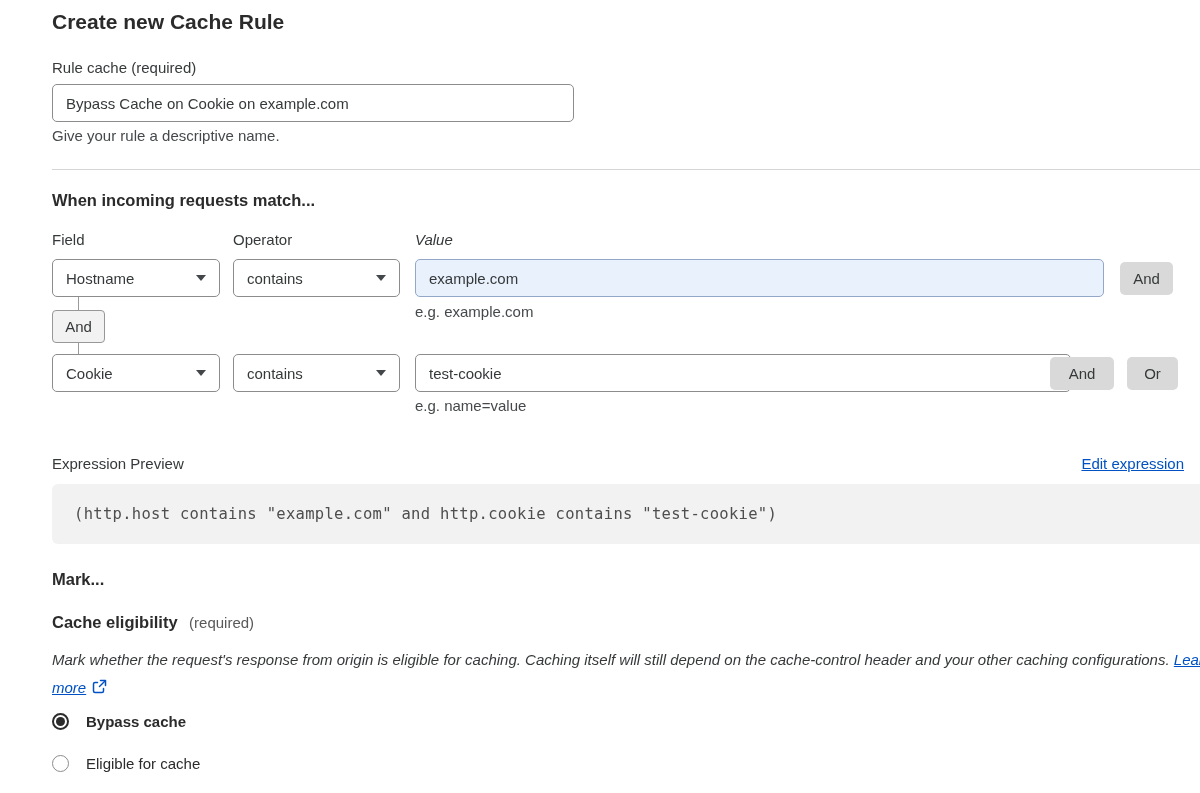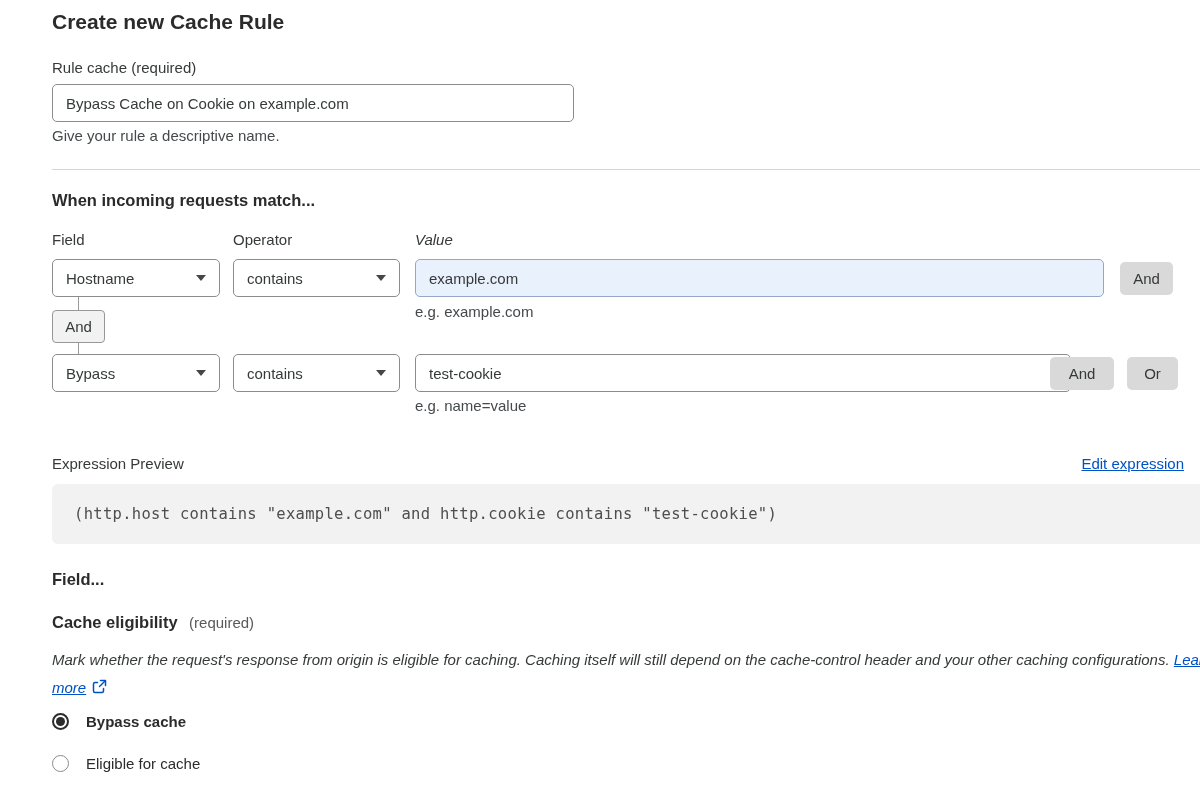--- a/index.html
+++ b/index.html
@@ -168,21 +168,21 @@
     <line x1="3" y1="3" x2="15" y2="15" stroke="#36393a" stroke-width="1.4"></line>
     <line x1="15" y1="3" x2="3" y2="15" stroke="#36393a" stroke-width="1.4"></line>
   </svg>
 </div>
 <div class="abs helper-text" style="left:373px; top:303px;">e.g. example.com</div>
 
 <div class="abs connector-line" style="left:36px; top:297px; height:58px;"></div>
 <div class="abs connector-btn" style="left:10px; top:310px;">And</div>
 
 <div class="abs fake-select" style="left:10px; top:354px; width:168px;">
-  <span>Bypass</span>
+  <span>Cookie</span>
   <span class="caret"></span>
 </div>
 <div class="abs fake-select" style="left:191px; top:354px; width:167px;">
   <span>contains</span>
   <span class="caret"></span>
 </div>
 <input class="abs text-input" style="left: 373px; top: 354px; width: 656px;" type="text" value="test-cookie">
 <button class="abs gray-btn" style="left:1008px; top:357px; width:64px;">And</button>
 <button class="abs gray-btn" style="left:1085px; top:357px; width:51px;">Or</button>
 <div class="abs remove-x" style="left:1154px; top:363px;">
@@ -192,21 +192,21 @@
   </svg>
 </div>
 <div class="abs helper-text" style="left:373px; top:397px;">e.g. name=value</div>
 
 <div class="abs field-label" style="left:10px; top:455px;">Expression Preview</div>
 <a class="abs link" style="top:455px; right:16px;">Edit expression</a>
 <div class="abs code-block" style="left:10px; top:484px; width:1174px; height:60px;">
   <code>(http.host contains "example.com" and http.cookie contains "test-cookie")</code>
 </div>
 
-<div class="abs section-heading" style="left:10px; top:570px;">Field...</div>
+<div class="abs section-heading" style="left:10px; top:570px;">Mark...</div>
 
 <div class="abs" style="left:10px; top:613px;">
   <span class="section-heading">Cache eligibility</span>
   <span class="required-note" style="margin-left:7px;">(required)</span>
 </div>
 
 <div class="abs para" style="left:10px; top:646px; width:1162px;">
   <span>Mark whether the request's response from origin is eligible for caching. Caching itself will still depend on the cache-control header and your other caching configurations.</span>
   <a class="link">Learn more</a><span class="ext-icon"><svg width="16" height="16" viewBox="0 0 16 16" fill="none">
       <path d="M6.5 3.5 H4 C2.9 3.5 2.5 4 2.5 5 v7 c0 1 .5 1.5 1.5 1.5 h7 c1 0 1.5-.5 1.5-1.5 V9.5" stroke="#0051c3" stroke-width="1.5" stroke-linecap="round"></path>

